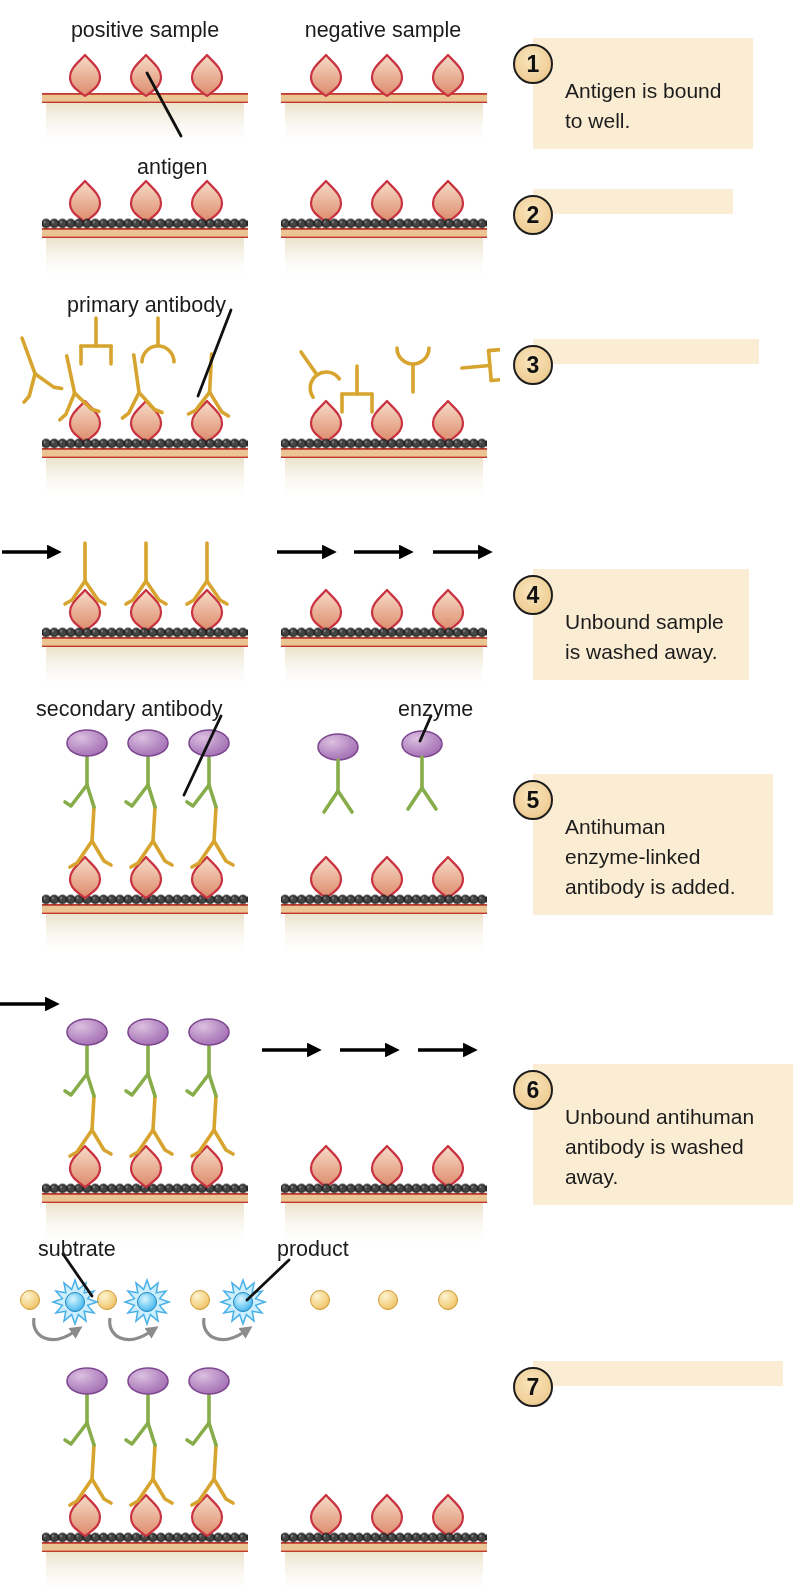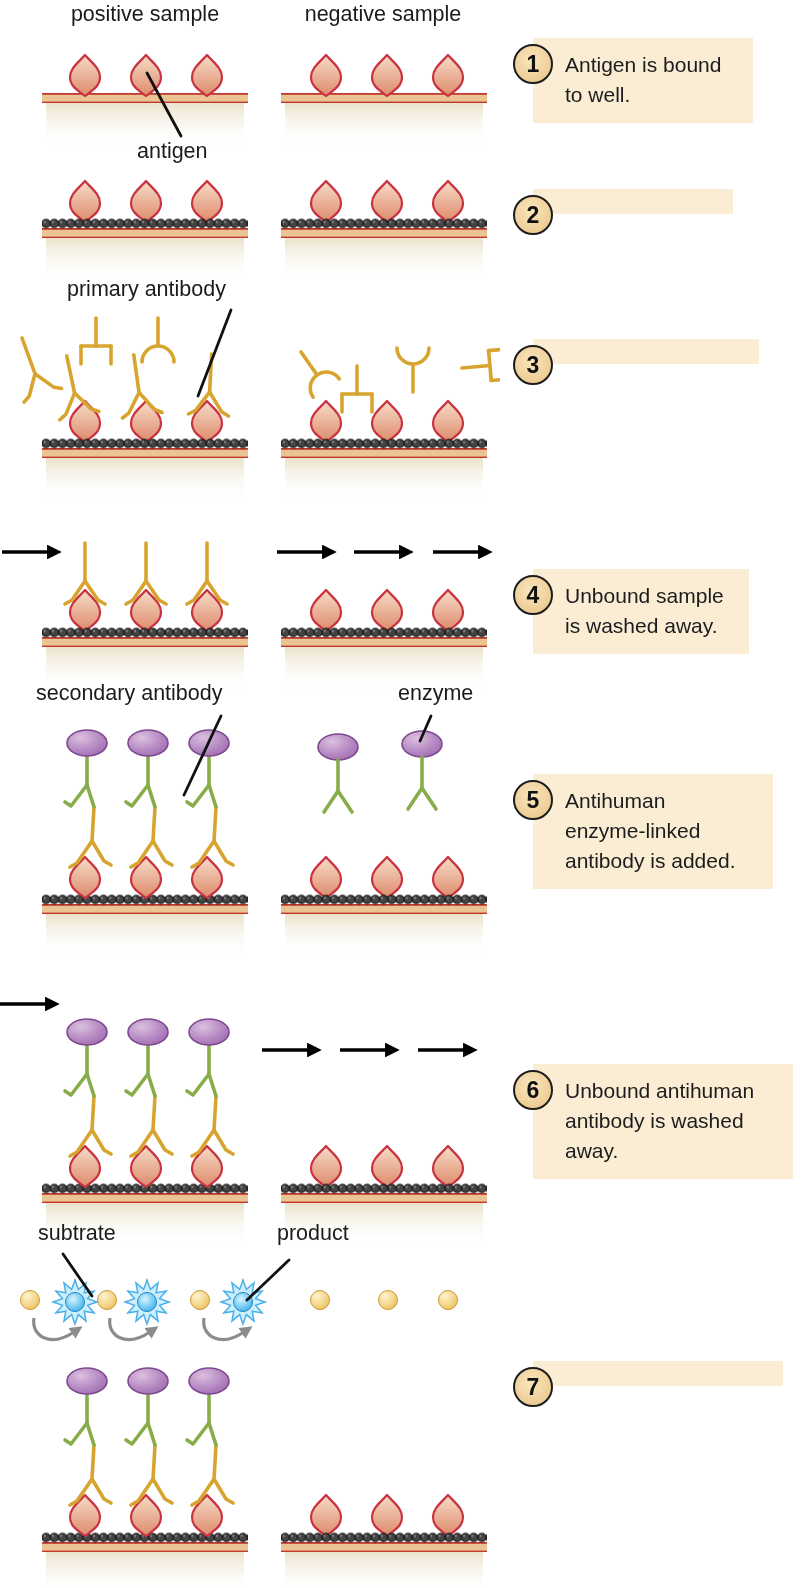--- a/index.html
+++ b/index.html
@@ -1,22 +1,22 @@
 <!DOCTYPE html>
 <html><head>
 <meta charset="utf-8">
 <style>
   html,body{margin:0;padding:0;background:#ffffff;}
   #canvas{position:relative;width:806px;height:1588px;background:#ffffff;
           font-family:"Liberation Sans", sans-serif;overflow:hidden;}
   #diagram-svg{position:absolute;left:0;top:0;}
-  .lbl{position:absolute;font-size:21.5px;color:#1b1b1b;white-space:nowrap;line-height:24px;}
+  .lbl{position:absolute;font-size:21.5px;color:#1b1b1b;white-space:nowrap;line-height:24px;margin-top:16px;}
   .hdr{text-align:center;}
   .step{position:absolute;background:#faedd4;padding:12px 16px 13px 32px;}
-  .step-text{font-size:21px;line-height:30px;color:#1c1c1c;white-space:pre-line;}
+  .step-text{font-size:21px;line-height:30px;color:#1c1c1c;white-space:pre-line;margin-top:26px;}
   .badge{position:absolute;left:-20px;top:6px;width:40px;height:40px;border-radius:50%;
          border:2.5px solid #1d1d1d;box-sizing:border-box;
          background:radial-gradient(circle at 45% 38%, #f9e6bd 0%, #f0d09a 62%, #e6c17c 100%);
          font-size:23px;font-weight:bold;color:#111;
          display:flex;align-items:center;justify-content:center;}
 </style>
 </head>
 <body>
 
 <div id="canvas">

